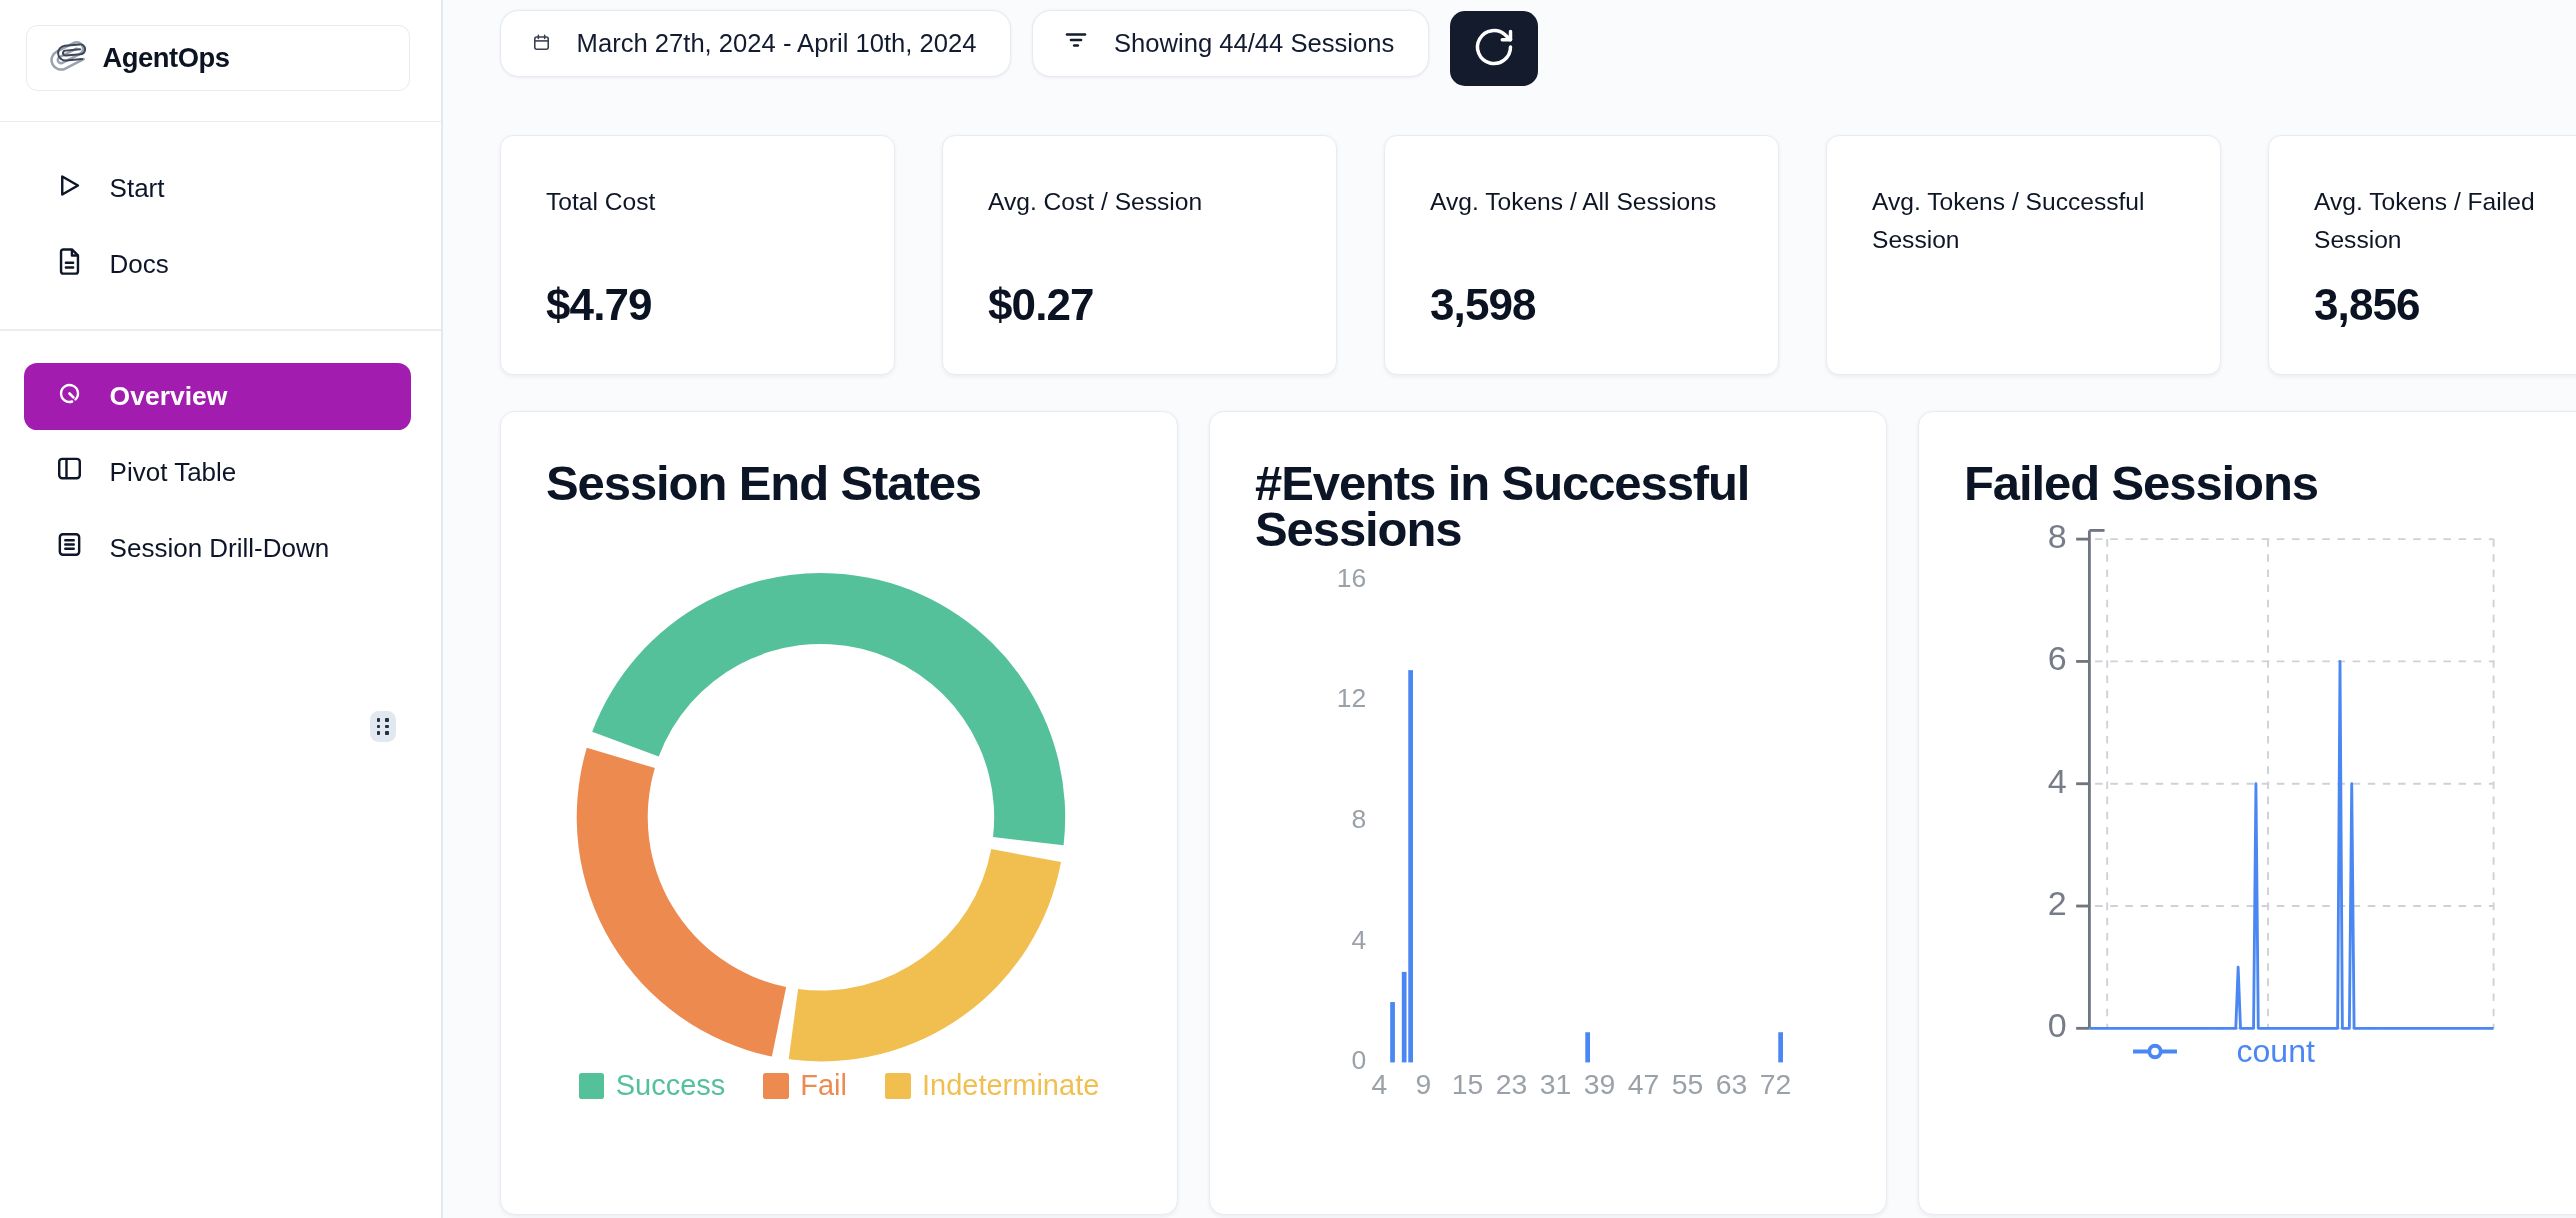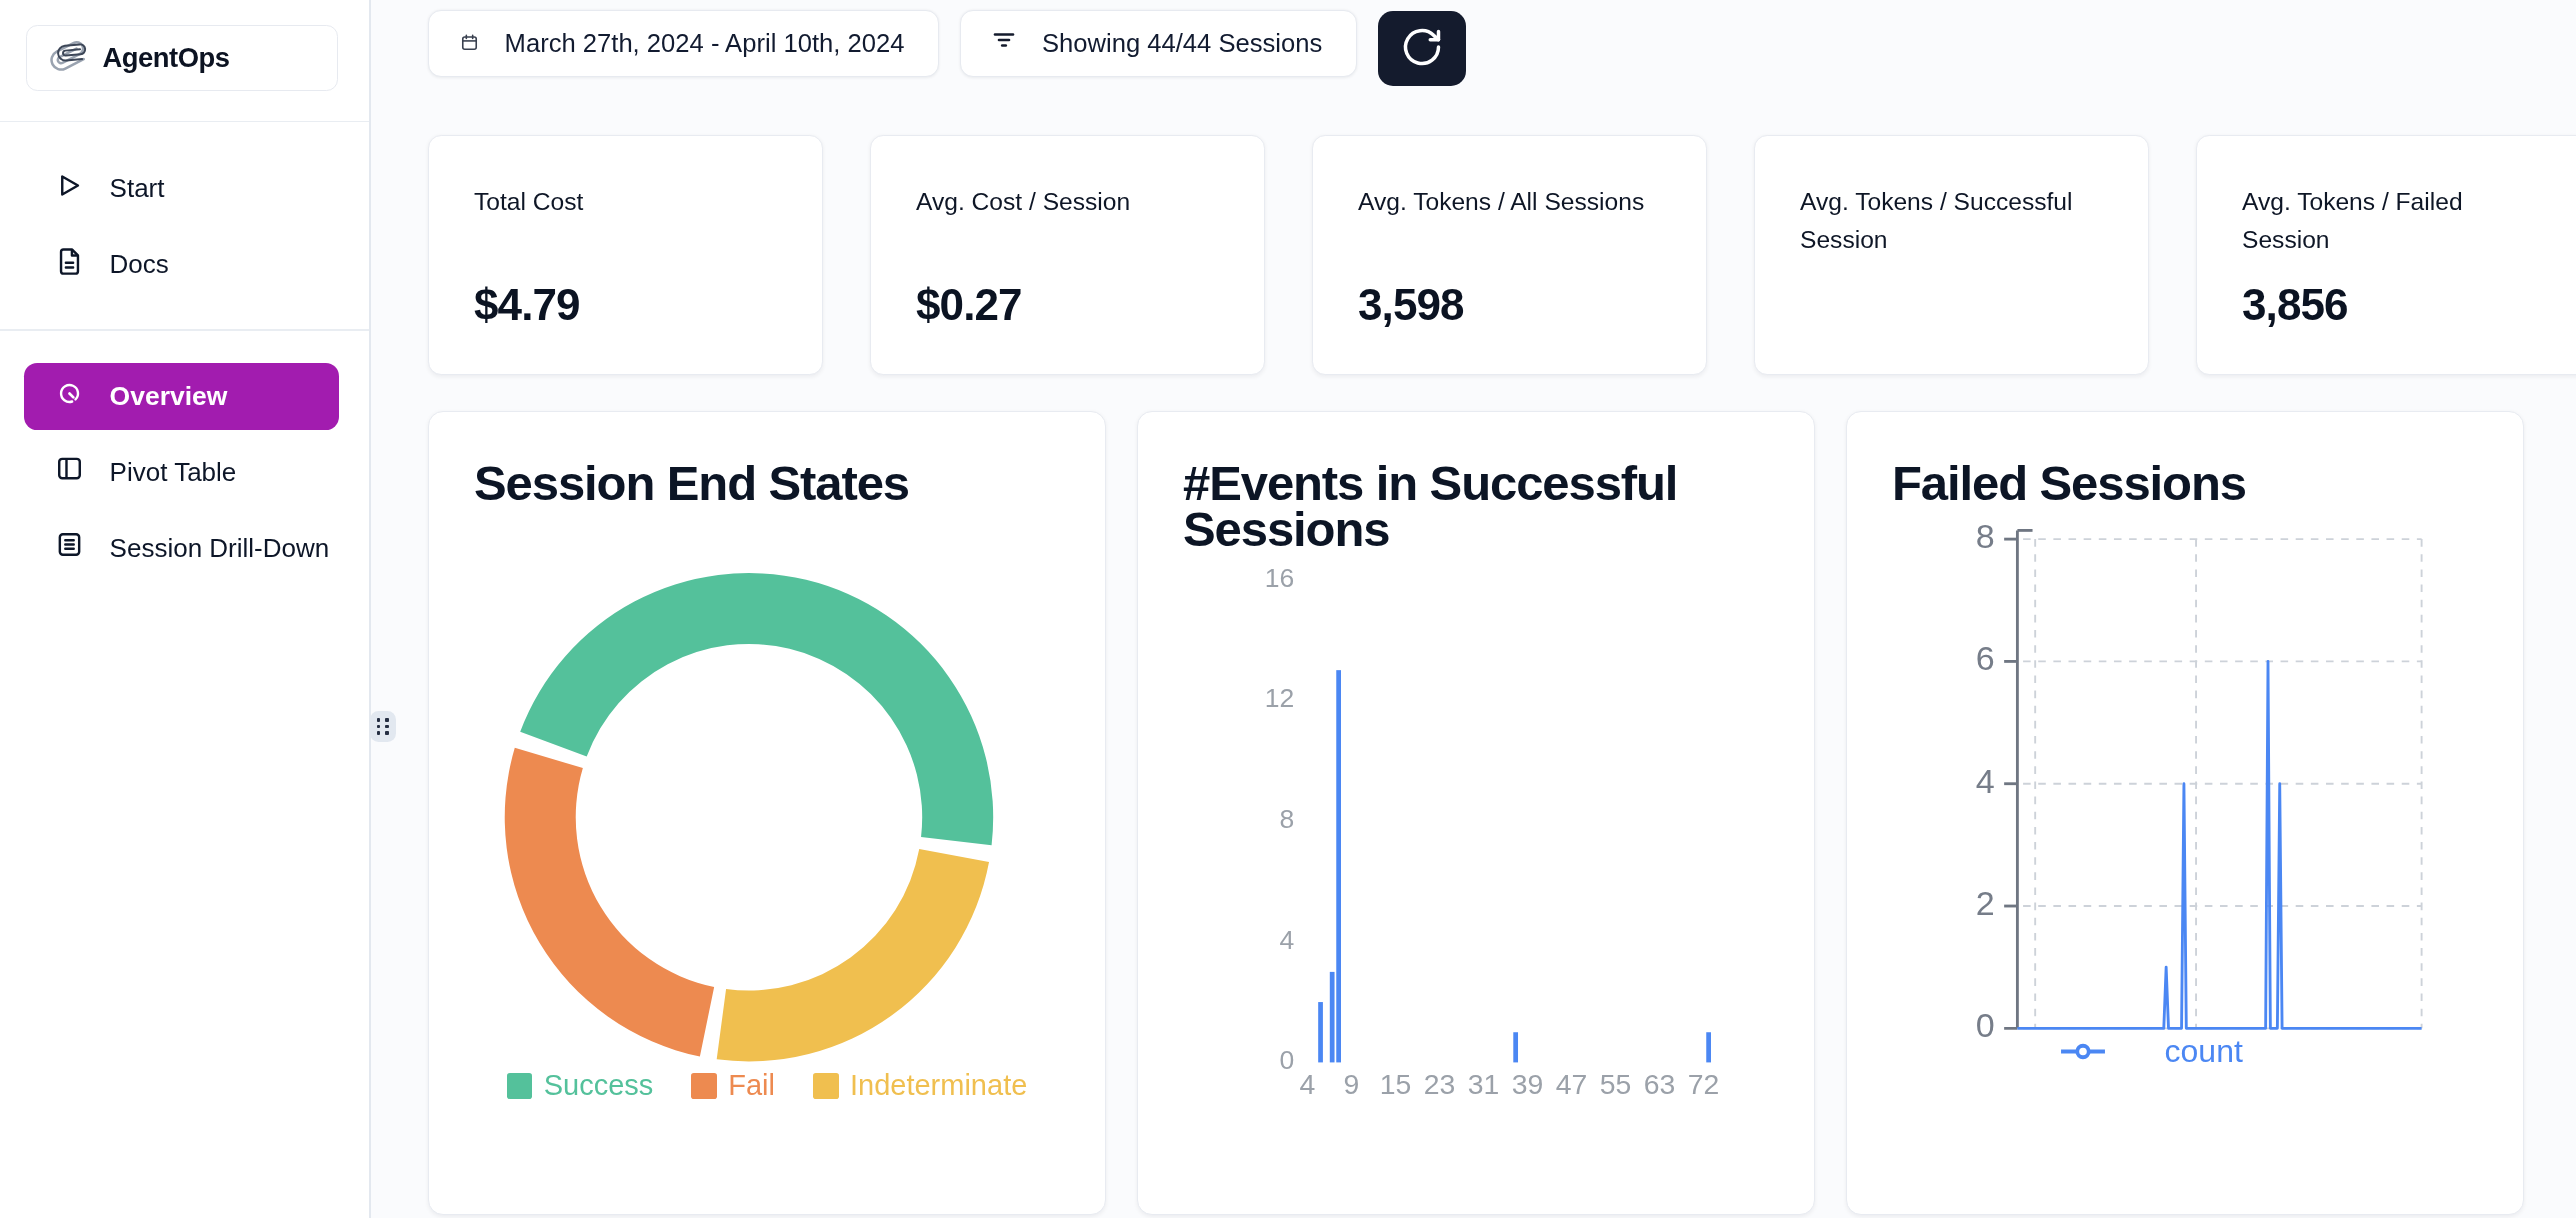--- a/index.html
+++ b/index.html
@@ -3,21 +3,21 @@
 <meta charset="utf-8">
 <style>
   * { margin:0; padding:0; box-sizing:border-box; }
   html,body { width:2576px; height:1219px; overflow:hidden; }
   body {
     font-family:"Liberation Sans","DejaVu Sans",sans-serif;
     background:#fafbfd; color:#0d1626; display:flex;
   }
   
   .sidebar {
-    width:371px; height:100%; background:#ffffff;
+    width:443px; height:100%; background:#ffffff;
     border-right:2.8px solid #e3e8ef; position:relative; flex:0 0 auto;
   }
   .logo-box {
     margin:24.6px 31px 0 25.6px; height:66px;
     border:1.9px solid #e7eaf0; border-radius:11.4px;
     display:flex; align-items:center; padding-left:23px; gap:15px;
     background:#fff; cursor:pointer;
   }
   .logo-name { font-size:27.4px; font-weight:bold; color:#0c1322; letter-spacing:-0.5px; }
   .sb-divider { height:1.9px; background:#e9edf2; border:none; margin-top:30px; }
@@ -37,21 +37,21 @@
     position:absolute; left:370px; top:711px; width:25.6px; height:31px;
     background:#e2e8f0; border-radius:8.5px; z-index:6;
     display:grid; grid-template-columns:3.8px 3.8px; grid-template-rows:3.8px 3.8px 3.8px;
     gap:2.8px 4.7px; place-content:center; cursor:grab;
   }
   .drag-handle i { background:#252e42; border-radius:0.9px; }
   
   .main { flex:1 1 auto; padding:9.5px 36px 0 57px; position:relative; }
   .topbar { display:flex; align-items:flex-start; gap:21px; }
   .tb-btn {
-    height:67px; background:#ffffff; border:1.9px solid #e7eaf0; border-radius:13px;
+    height:67px; background:#ffffff; border:1.9px solid #e7eaf0; border-radius:19px;
     display:inline-flex; align-items:center; gap:25.6px; padding:0 34px 0 31px;
     font-size:25.6px; font-weight:500; color:#121b30; cursor:pointer;
     box-shadow:0 0.9px 2.8px rgba(13,23,44,0.07);
   }
   .tb-refresh {
     width:88px; height:75px; background:#141b2d; border:none; border-radius:15px;
     display:grid; place-items:center; cursor:pointer; margin-top:1.9px;
   }
   
   .stats { display:flex; gap:47px; margin-top:49px; }

